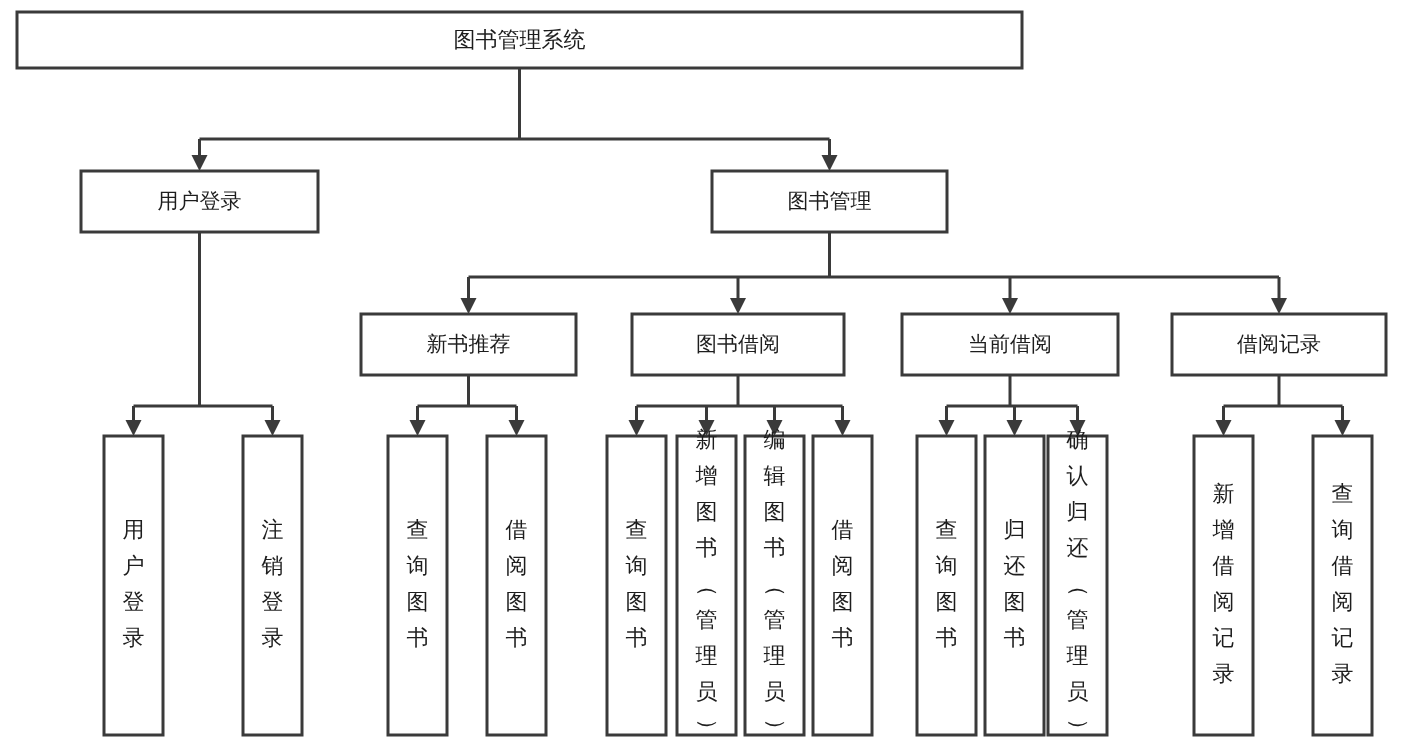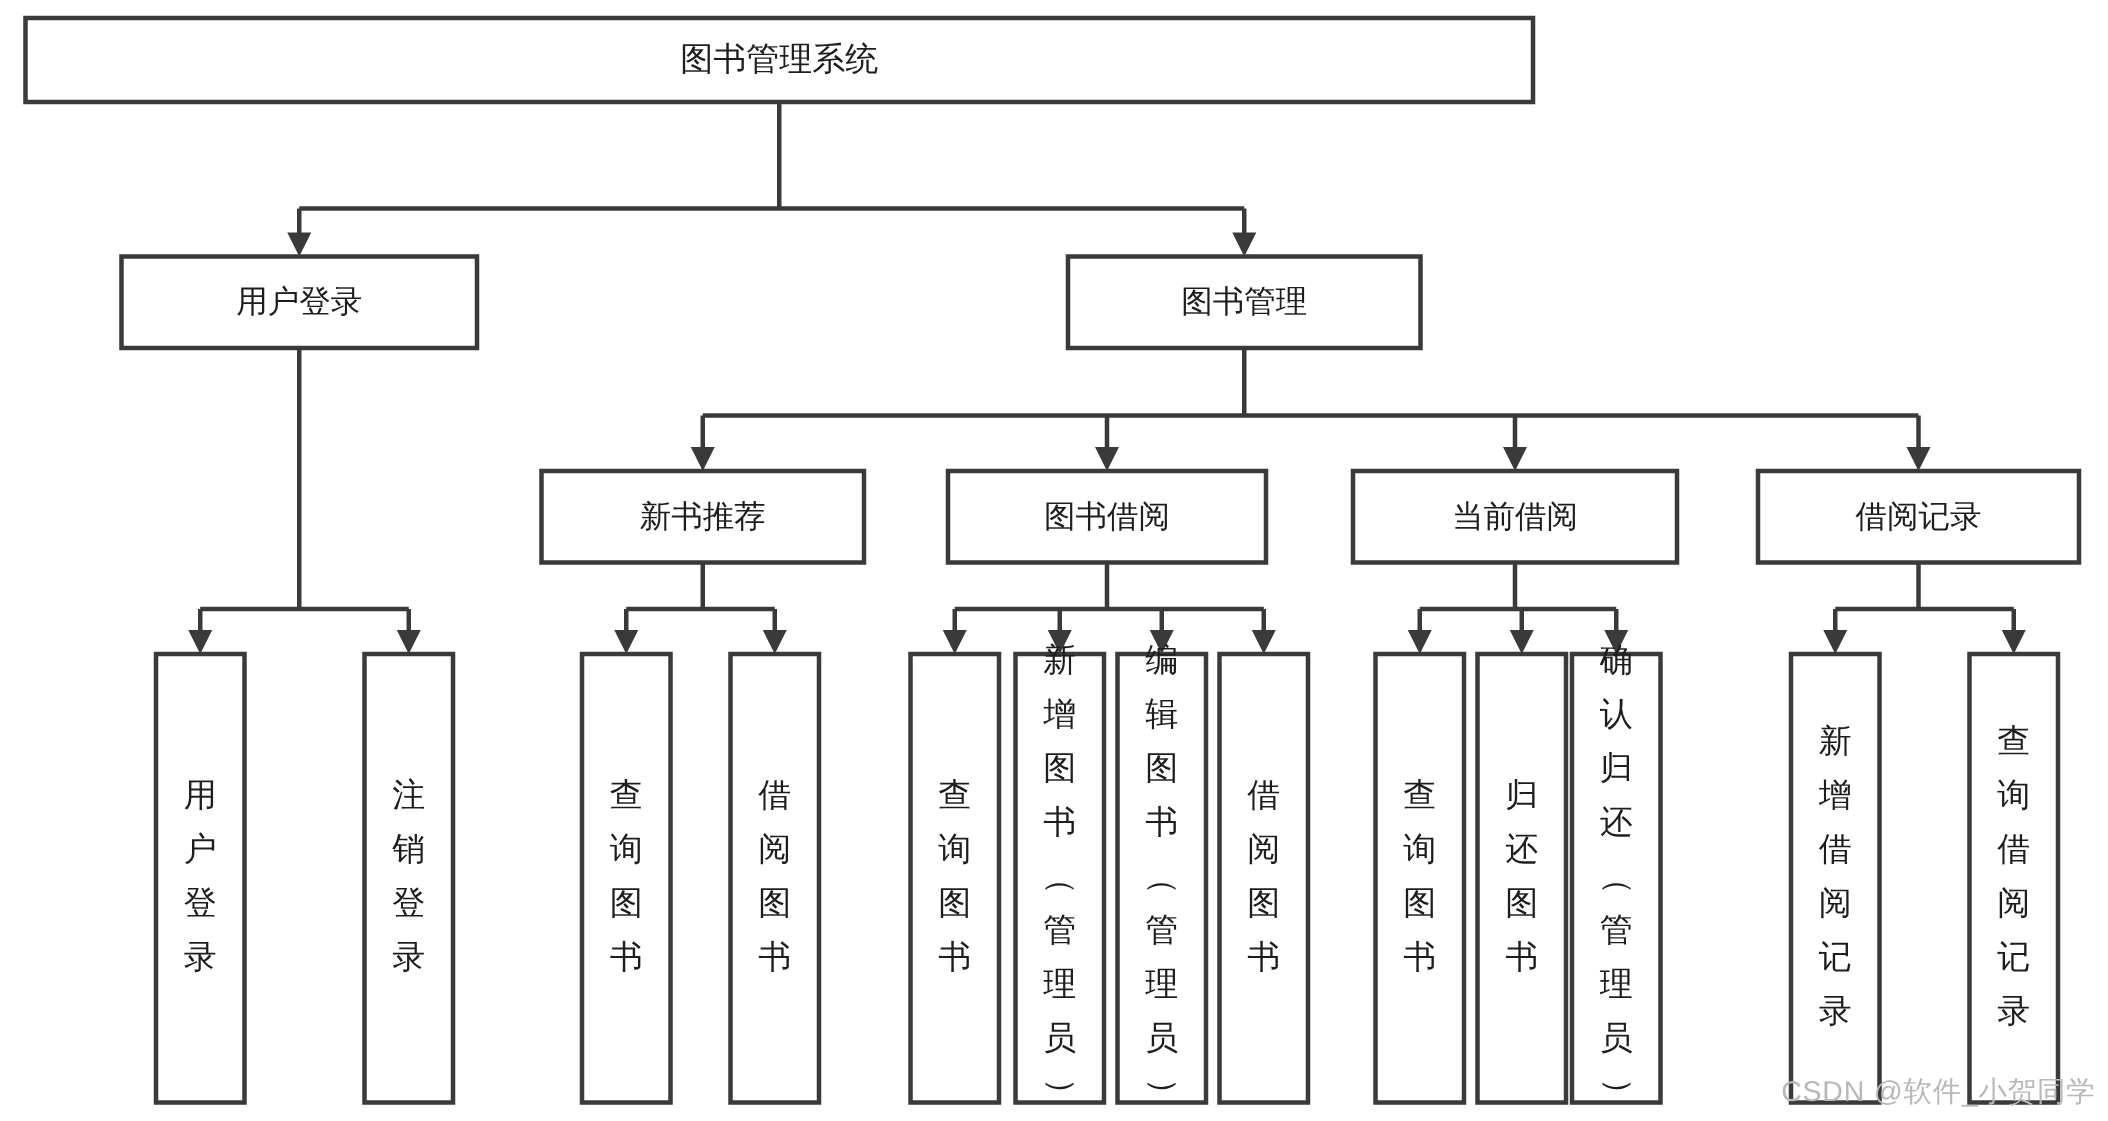--- a/index.html
+++ b/index.html
@@ -262,14 +262,13 @@
           <rect x="1313" y="436" width="59" height="299" class="node-box"></rect>
           <text x="1342.5" y="495.5" class="leaf-label-char">查</text>
           <text x="1342.5" y="531.5" class="leaf-label-char">询</text>
           <text x="1342.5" y="567.5" class="leaf-label-char">借</text>
           <text x="1342.5" y="603.5" class="leaf-label-char">阅</text>
           <text x="1342.5" y="639.5" class="leaf-label-char">记</text>
           <text x="1342.5" y="675.5" class="leaf-label-char">录</text>
         </g>
       </g>
   </svg>
-  <div class="watermark">CSDN @软件_小贺同学</div>
 </div>
 
 </body></html>

